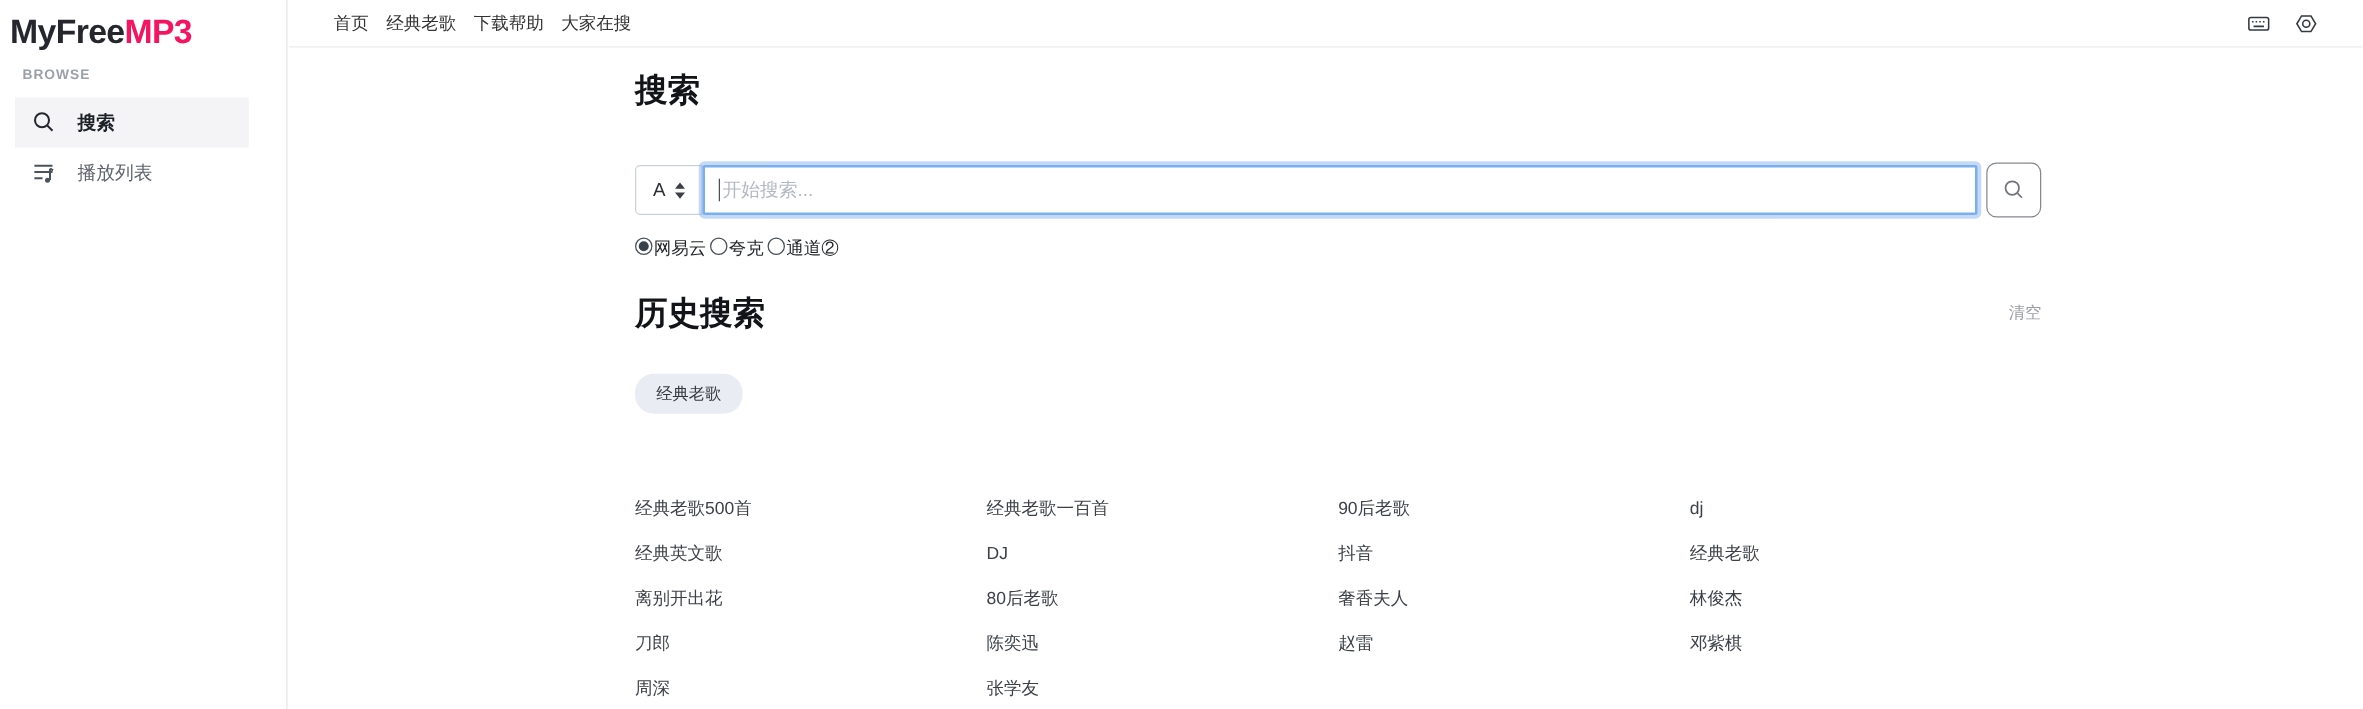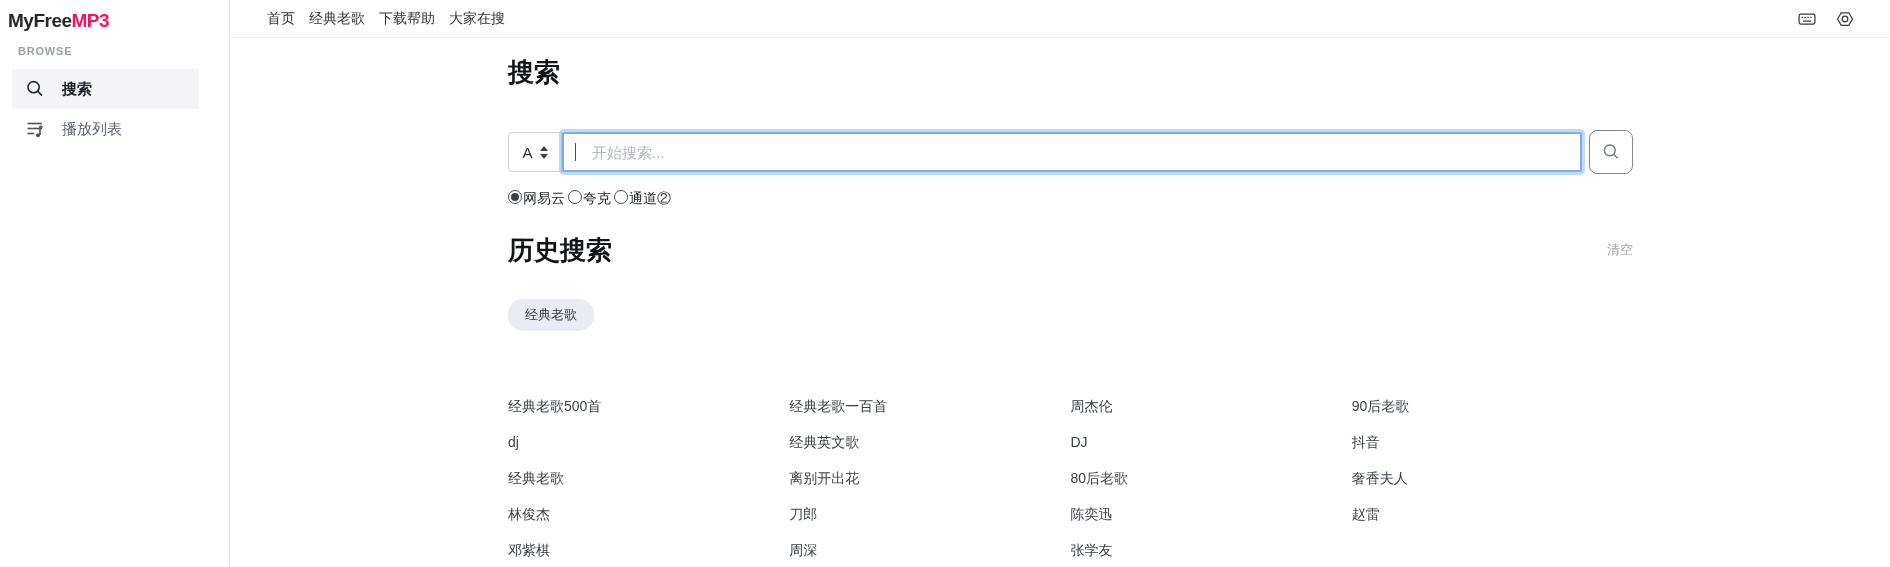--- a/index.html
+++ b/index.html
@@ -10,21 +10,21 @@
     color: #222;
   }
 
   
   .sidebar {
     position: absolute; left: 0; top: 0; bottom: 0; width: 230px;
     background: #fff; border-right: 1px solid #e4e4ea;
   }
   .logo {
     padding: 10px 0 0 8px;
-    font-size: 19px; font-weight: bold; letter-spacing: -0.5px;
+    font-size: 27px; font-weight: bold; letter-spacing: -0.5px;
     white-space: nowrap;
   }
   .logo .p1 { color: #26272c; }
   .logo .p2 { color: #f5145f; }
   .browse-label {
     margin: 13px 0 12px 18px;
     font-size: 11px; font-weight: bold; color: #9aa0a8; letter-spacing: 0.8px;
   }
   .side-item {
     display: flex; align-items: center;
@@ -58,21 +58,21 @@
   }
   .spin { display: flex; flex-direction: column; gap: 3px; }
   .spin i { display: block; width: 0; height: 0; border-left: 4px solid transparent; border-right: 4px solid transparent; }
   .spin .up   { border-bottom: 5px solid #3a3f45; }
   .spin .down { border-top: 5px solid #3a3f45; }
 
   .input-wrap { position: relative; flex: 1; display: flex; }
   .search-input {
     width: 100%; border: 2px solid #79aef0; border-radius: 2px;
     box-shadow: 0 0 0 3px rgba(125, 170, 240, 0.45);
-    padding: 0 28px; font-size: 15px; color: #14532d; outline: none;
+    padding: 0 14px; font-size: 15px; color: #14532d; outline: none;
     font-family: "Liberation Sans", sans-serif;
   }
   .search-input::placeholder { color: #b3b9c2; opacity: 1; }
   .caret { position: absolute; left: 13px; top: 50%; transform: translateY(-50%); width: 1px; height: 18px; background: #4a5056; }
 
   .search-btn {
     flex: none; width: 44px; height: 44px; margin-left: 7px; align-self: center;
     border: 1px solid #85898f; border-radius: 8px; background: #fff;
     display: flex; align-items: center; justify-content: center; cursor: pointer;
   }
@@ -209,21 +209,20 @@
     <span class="clear-btn">清空</span>
   </div>
 
   <div class="tag-row">
     <span class="tag">经典老歌</span>
   </div>
 
   <div class="hot-grid">
     <div class="hot-item">经典老歌500首</div>
     <div class="hot-item">经典老歌一百首</div>
-    <div class="hot-item">周杰伦</div>
     <div class="hot-item">90后老歌</div>
     <div class="hot-item">dj</div>
     <div class="hot-item">经典英文歌</div>
     <div class="hot-item">DJ</div>
     <div class="hot-item">抖音</div>
     <div class="hot-item">经典老歌</div>
     <div class="hot-item">离别开出花</div>
     <div class="hot-item">80后老歌</div>
     <div class="hot-item">奢香夫人</div>
     <div class="hot-item">林俊杰</div>

